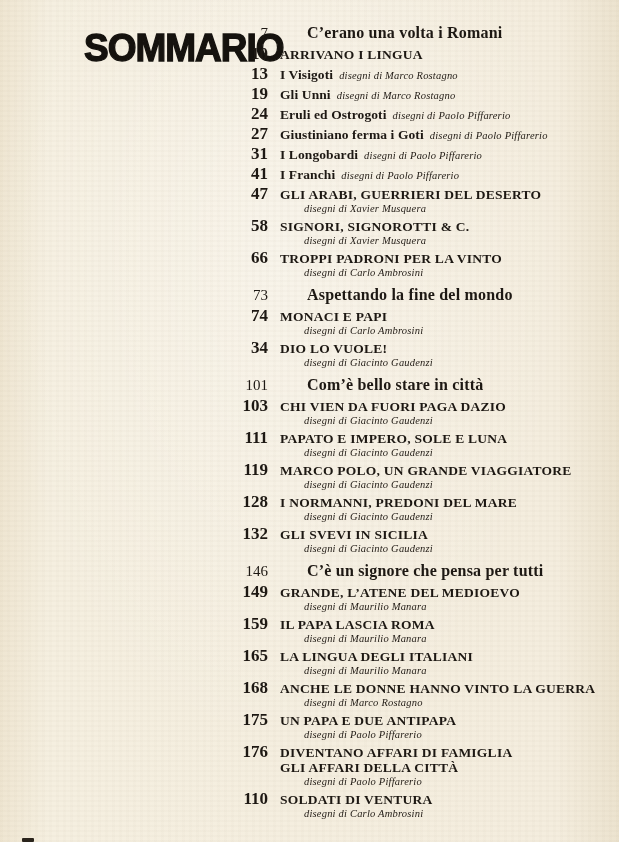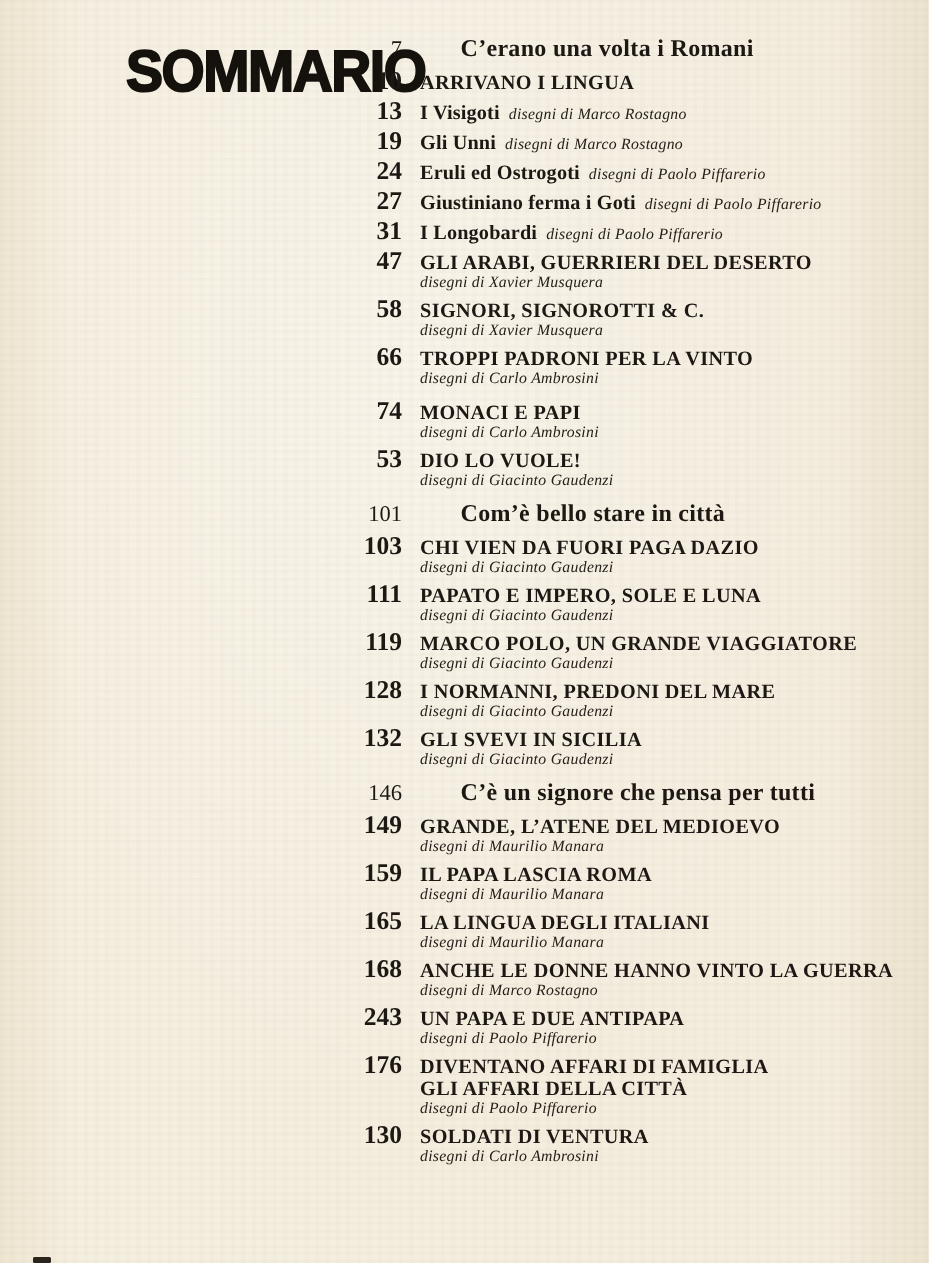--- a/index.html
+++ b/index.html
@@ -67,20 +67,21 @@
     letter-spacing: 0.25px;
   }
   .title-line.mixed { letter-spacing: 0.1px; }
   .credit, .credit-inline {
     font-style: italic;
     font-weight: normal;
     font-size: 10.5px;
     line-height: 11px;
     letter-spacing: 0.2px;
     color: #26201a;
+    margin-left: 24px;
   }
   .credit { margin-top: 1px; }
   .credit-inline { margin-left: 6px; }
   .header-row .num {
     font-weight: normal;
     font-size: 15px;
     line-height: 17px;
   }
   .header-row .title-line {
     font-weight: bold;
@@ -144,20 +145,26 @@
           <div class="title-line mixed">Giustiniano ferma i Goti<span class="credit-inline">disegni di Paolo Piffarerio</span></div>
         </div>
       </div>
       <div class="row">
         <span class="num">31</span>
         <div class="body">
           <div class="title-line mixed">I Longobardi<span class="credit-inline">disegni di Paolo Piffarerio</span></div>
         </div>
       </div>
       <div class="row">
+        <span class="num">41</span>
+        <div class="body">
+          <div class="title-line mixed">I Franchi<span class="credit-inline">disegni di Paolo Piffarerio</span></div>
+        </div>
+      </div>
+      <div class="row">
         <span class="num">47</span>
         <div class="body">
           <div class="title-line">GLI ARABI, GUERRIERI DEL DESERTO</div>
           <div class="credit">disegni di Xavier Musquera</div>
         </div>
       </div>
       <div class="row">
         <span class="num">58</span>
         <div class="body">
           <div class="title-line">SIGNORI, SIGNOROTTI &amp; C.</div>
@@ -166,29 +173,35 @@
       </div>
       <div class="row">
         <span class="num">66</span>
         <div class="body">
           <div class="title-line">TROPPI PADRONI PER LA VINTO</div>
           <div class="credit">disegni di Carlo Ambrosini</div>
         </div>
       </div>
     </div>
     <div class="toc-group">
+      <div class="row header-row">
+        <span class="num">73</span>
+        <div class="body">
+          <div class="title-line">Aspettando la fine del mondo</div>
+        </div>
+      </div>
       <div class="row">
         <span class="num">74</span>
         <div class="body">
           <div class="title-line">MONACI E PAPI</div>
           <div class="credit">disegni di Carlo Ambrosini</div>
         </div>
       </div>
       <div class="row">
-        <span class="num">53</span>
+        <span class="num">34</span>
         <div class="body">
           <div class="title-line">DIO LO VUOLE!</div>
           <div class="credit">disegni di Giacinto Gaudenzi</div>
         </div>
       </div>
     </div>
     <div class="toc-group">
       <div class="row header-row">
         <span class="num">101</span>
         <div class="body">
@@ -260,36 +273,36 @@
         </div>
       </div>
       <div class="row">
         <span class="num">168</span>
         <div class="body">
           <div class="title-line">ANCHE LE DONNE HANNO VINTO LA GUERRA</div>
           <div class="credit">disegni di Marco Rostagno</div>
         </div>
       </div>
       <div class="row">
-        <span class="num">243</span>
+        <span class="num">175</span>
         <div class="body">
           <div class="title-line">UN PAPA E DUE ANTIPAPA</div>
           <div class="credit">disegni di Paolo Piffarerio</div>
         </div>
       </div>
       <div class="row">
         <span class="num">176</span>
         <div class="body">
           <div class="title-line">DIVENTANO AFFARI DI FAMIGLIA</div>
           <div class="title-line">GLI AFFARI DELLA CITTÀ</div>
           <div class="credit">disegni di Paolo Piffarerio</div>
         </div>
       </div>
       <div class="row">
-        <span class="num">130</span>
+        <span class="num">110</span>
         <div class="body">
           <div class="title-line">SOLDATI DI VENTURA</div>
           <div class="credit">disegni di Carlo Ambrosini</div>
         </div>
       </div>
     </div>
   </div>
 
 <div class="scan-artifact"></div>
 

